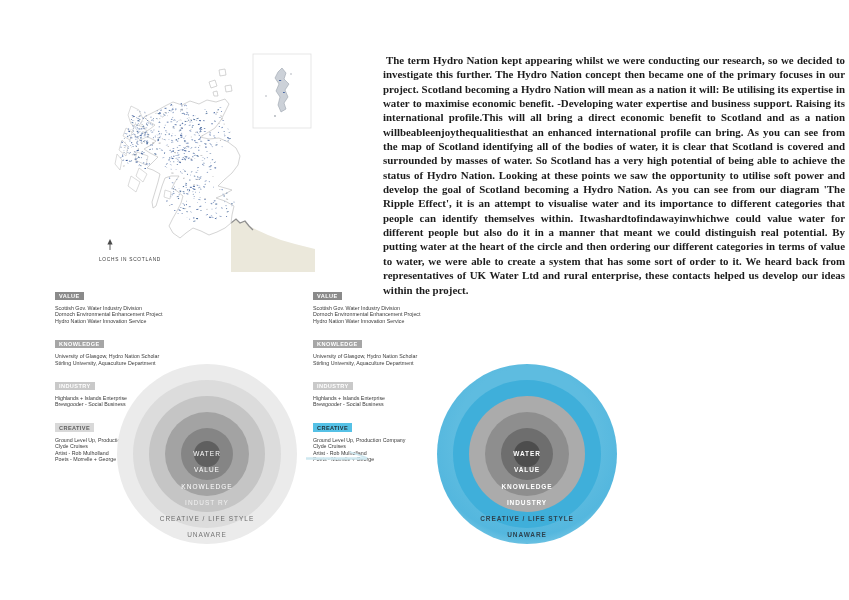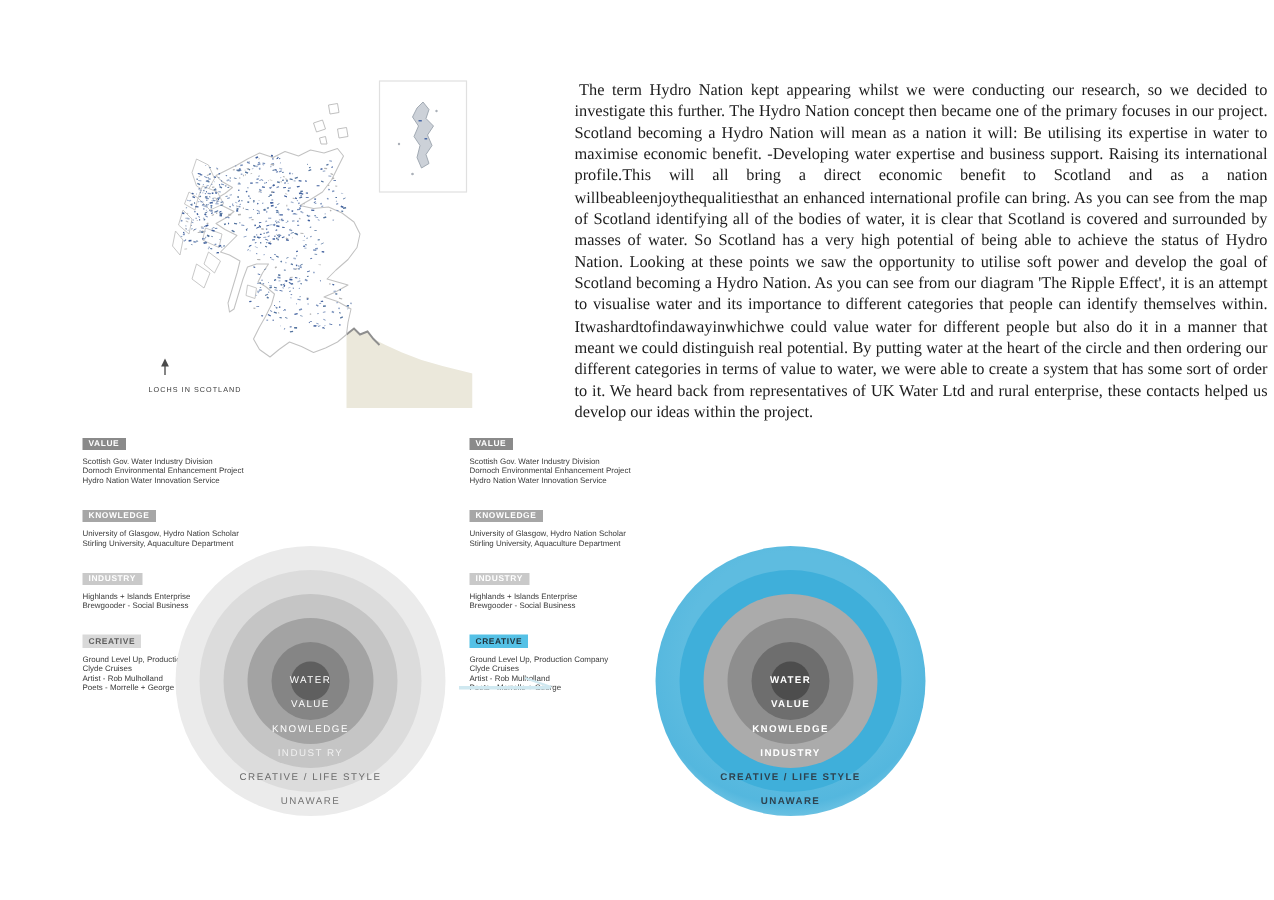--- a/index.html
+++ b/index.html
@@ -6,21 +6,21 @@
   .page{position:relative;width:849px;height:600px;background:#ffffff;overflow:hidden;
         font-family:"Liberation Sans",sans-serif;}
 
   
   .map-wrap{position:absolute;left:85px;top:40px;width:230px;height:232px;}
 
   
   .para{position:absolute;left:383px;top:53px;width:462px;
         font-family:"Liberation Serif","DejaVu Serif",serif;
         font-size:10.9px;line-height:14.35px;text-align:justify;
-        color:#1c1c1c;text-indent:3px;}
+        color:#1c1c1c;text-indent:3px;font-weight:bold;}
 
   
   .cat-list{position:absolute;width:175px;top:284px;}
   .cat-list.left{left:55px;}
   .cat-list.right{left:313px;}
   .cat-section{margin-bottom:8px;}
   .cat-chip{display:inline-block;font-size:5.6px;font-weight:bold;letter-spacing:.4px;
             padding:1.5px 4px 1px 4px;color:#fff;}
   .cat-items{margin-top:3px;}
   .cat-item{font-size:5.3px;line-height:6.4px;color:#3a3a3a;white-space:nowrap;}

